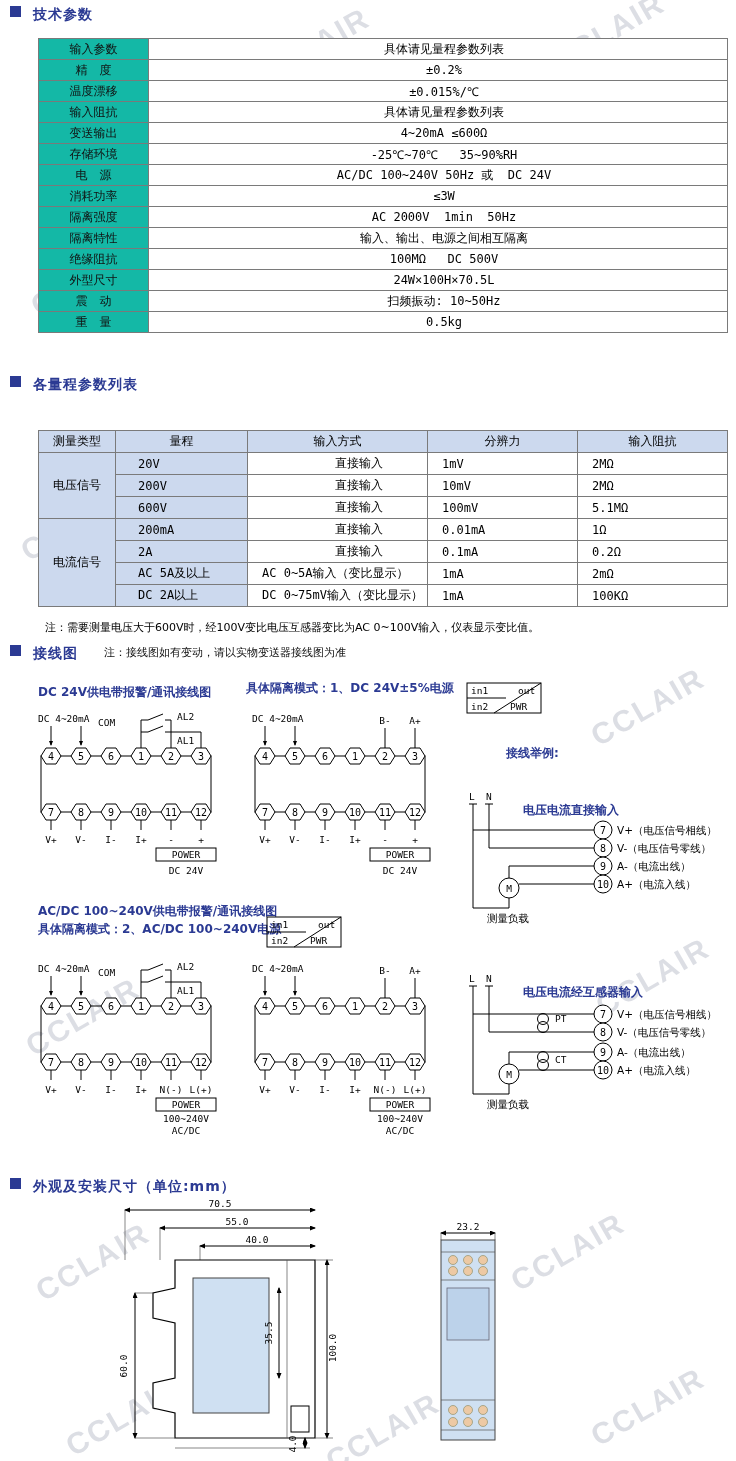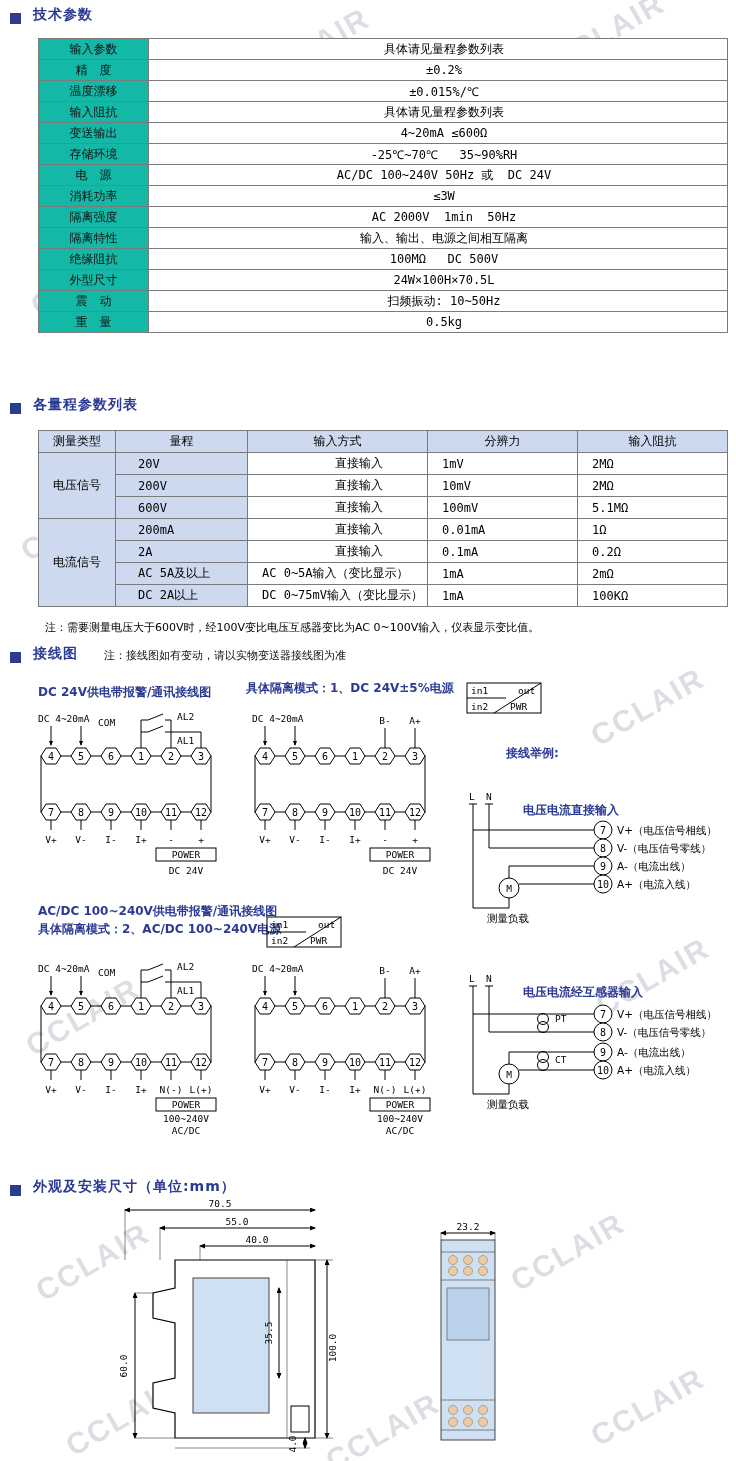--- a/index.html
+++ b/index.html
@@ -4,21 +4,21 @@
 <style>
   * { margin:0; padding:0; box-sizing:border-box; }
   html,body { width:736px; background:#fff; }
   body { position:relative; height:1461px; font-family:"DejaVu Sans",sans-serif; color:#000; overflow:hidden; }
   .page { position:absolute; inset:0; }
 
   .watermark { position:absolute; font-family:"Liberation Sans",sans-serif; font-weight:bold;
     font-size:30px; letter-spacing:2px; color:rgba(128,138,158,0.28);
     transform:rotate(-30deg); pointer-events:none; white-space:nowrap; }
 
-  .sec-head { position:absolute; left:10px; display:flex; align-items:flex-end; gap:12px; }
+  .sec-head { position:absolute; left:10px; display:flex; align-items:flex-start; gap:12px; }
   .bullet { width:11px; height:11px; background:#2b3a93; display:inline-block; flex:0 0 auto; }
   .sec-title { color:#2b3a93; font-weight:bold; font-size:14px; letter-spacing:1px; white-space:nowrap; }
   .sec-note { color:#111; font-weight:normal; font-size:11px; margin-left:14px; white-space:nowrap; }
 
   table { border-collapse:collapse; position:absolute; table-layout:fixed; background:#fff; }
   td,th { border:1px solid #7a7a7a; font-size:12px; height:21px; padding:0 4px; overflow:hidden; white-space:nowrap; }
   th { background:#ccd9ee; font-weight:normal; text-align:center; height:22px; }
   .tech-table { left:38px; top:38px; width:690px; }
   .tech-table .lab { background:#14b8a6; text-align:center; color:#111; }
   .tech-table .val { font-family:"DejaVu Sans Mono",monospace; padding-left:16px; white-space:pre;text-align:center; }
@@ -127,21 +127,21 @@
           <td class="lab">震　动</td>
           <td class="val">扫频振动: 10~50Hz</td>
         </tr>
     <tr>
           <td class="lab">重　量</td>
           <td class="val">0.5kg</td>
         </tr>
   </tbody>
     </table>
 
-  <div class="sec-head" style="top:396px">
+  <div class="sec-head" style="top:376px">
     <span class="bullet"></span>
     <span class="sec-title">各量程参数列表</span>
   </div>
 
   <table class="range-table">
     <colgroup>
         <col style="width:77px">
         <col style="width:132px">
         <col style="width:180px">
         <col style="width:150px">

